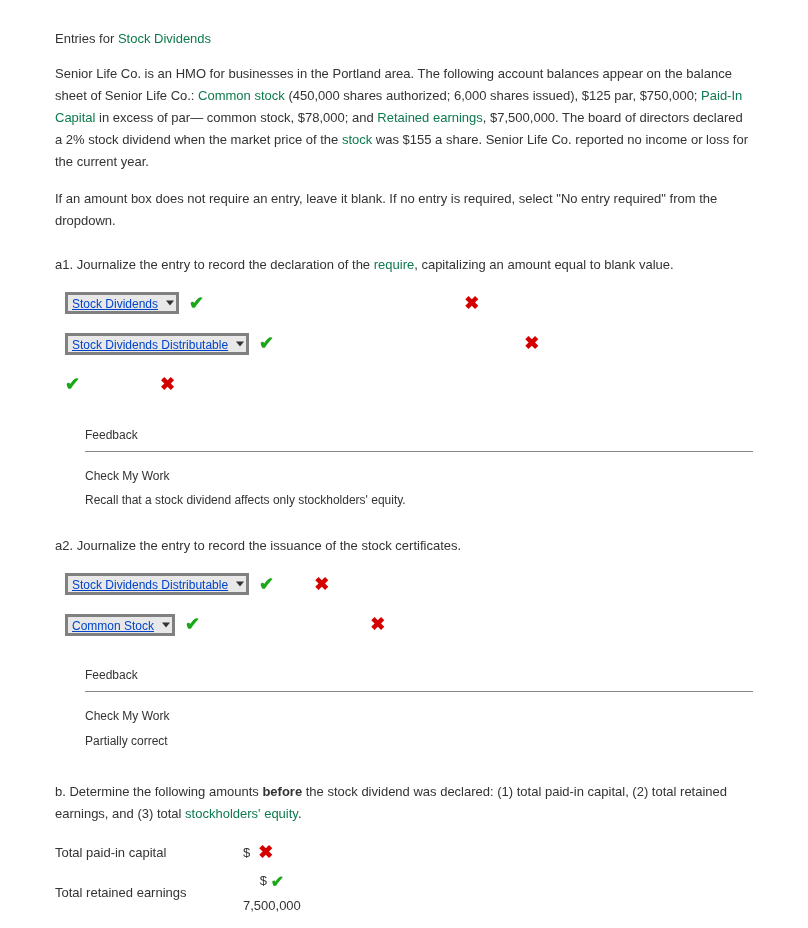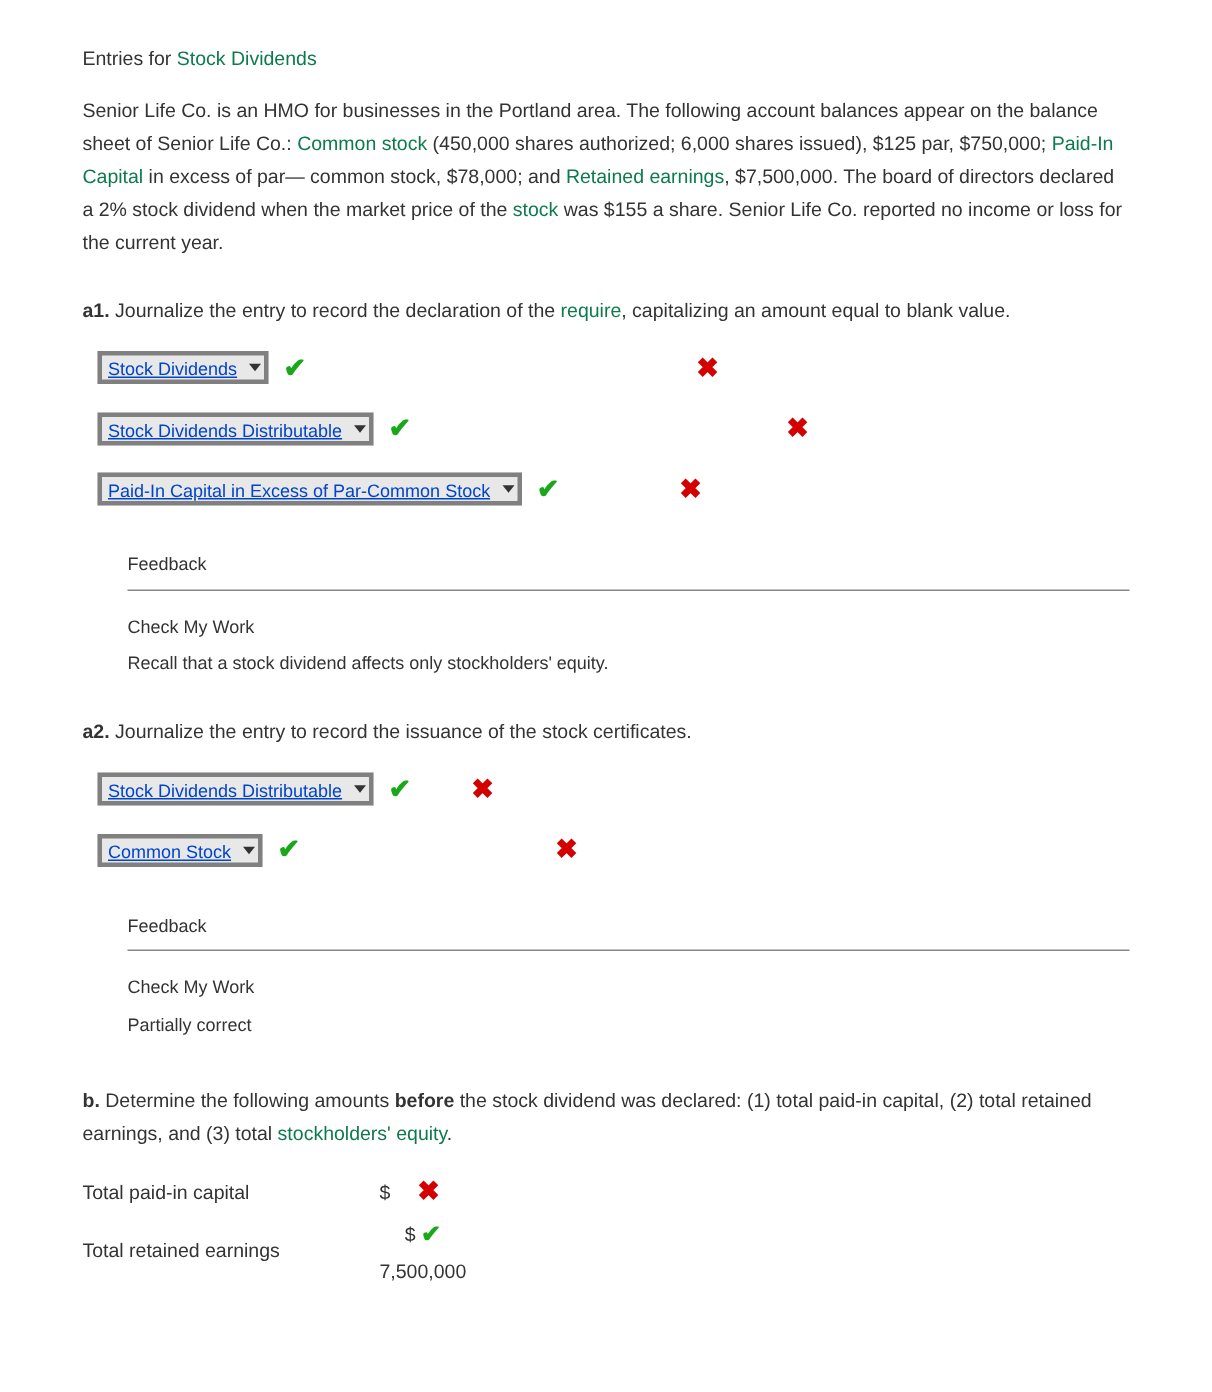--- a/index.html
+++ b/index.html
@@ -12,21 +12,21 @@
     width: 808px;
     box-sizing: border-box;
   }
   .link-text {
     color: #0d7a4d;
   }
   .intro p {
     margin: 0 0  14px 0;
   }
   .qlabel {
-    font-weight: bold;
+    font-weight: normal;
   }
   .question-line {
     margin: 22px 0 12px 0;
   }
   .dropdown-wrap {
     display: inline-block;
     border: 3px solid #808080;
     background: #e8e8e8;
     height: 22px;
     line-height: 18px;
@@ -95,21 +95,21 @@
     font-size: 12px;
     margin: 4px 0 20px 0;
   }
   .amounts-table {
     margin-top: 10px;
   }
   .amounts-table .arow {
     display: flex;
     align-items: center;
     min-height: 26px;
-    gap: 18px;
+    gap: 8px;
   }
   .amounts-table .alabel {
     width: 180px;
   }
   .amounts-table .aval {
     text-align: right;
     min-width: 70px;
   }
   .dollar {
     display:inline-block;
@@ -123,20 +123,21 @@
 
 <p>
   <span>Entries for</span>
   <span class="link-text">Stock Dividends</span>
 </p>
 
 <div class="intro">
   <p>
     <span>Senior Life Co. is an HMO for businesses in the Portland area. The following account balances appear on the balance sheet of Senior Life Co.: </span><span class="link-text">Common stock</span><span> (450,000 shares authorized; 6,000 shares issued), $125 par, $750,000; </span><span class="link-text">Paid-In Capital</span><span> in excess of par— common stock, $78,000; and </span><span class="link-text">Retained earnings</span><span>, $7,500,000. The board of directors declared a 2% stock dividend when the market price of the </span><span class="link-text">stock</span><span> was $155 a share. Senior Life Co. reported no income or loss for the current year.</span>
   </p>
+  <p>If an amount box does not require an entry, leave it blank. If no entry is required, select "No entry required" from the dropdown.</p>
 </div>
 
 <div class="question-line">
   <span class="qlabel">a1.</span>
   <span>Journalize the entry to record the declaration of the </span><span class="link-text">require</span><span>, capitalizing an amount equal to blank value.</span>
 </div>
 
 <div class="entries-group">
   <div class="entry-row">
     <span class="dropdown-wrap">
@@ -150,24 +151,20 @@
   <div class="entry-row">
     <span class="dropdown-wrap">
       <span class="sel-text">Stock Dividends Distributable</span>
       <span class="caret"></span>
     </span>
     <span class="check-icon">✔</span>
     <span style="width:230px;" class="spacer"></span>
     <span class="cross-icon">✖</span>
   </div>
   <div class="entry-row">
-    <span class="dropdown-wrap">
-      <span class="sel-text">Paid-In Capital in Excess of Par-Common Stock</span>
-      <span class="caret"></span>
-    </span>
     <span class="check-icon">✔</span>
     <span style="width:60px;" class="spacer"></span>
     <span class="cross-icon">✖</span>
   </div>
 </div>
 
 <div class="feedback-block">
   <div class="fb-title">Feedback</div>
   <hr class="feedback-hr">
   <div class="fb-sub">Check My Work</div>

